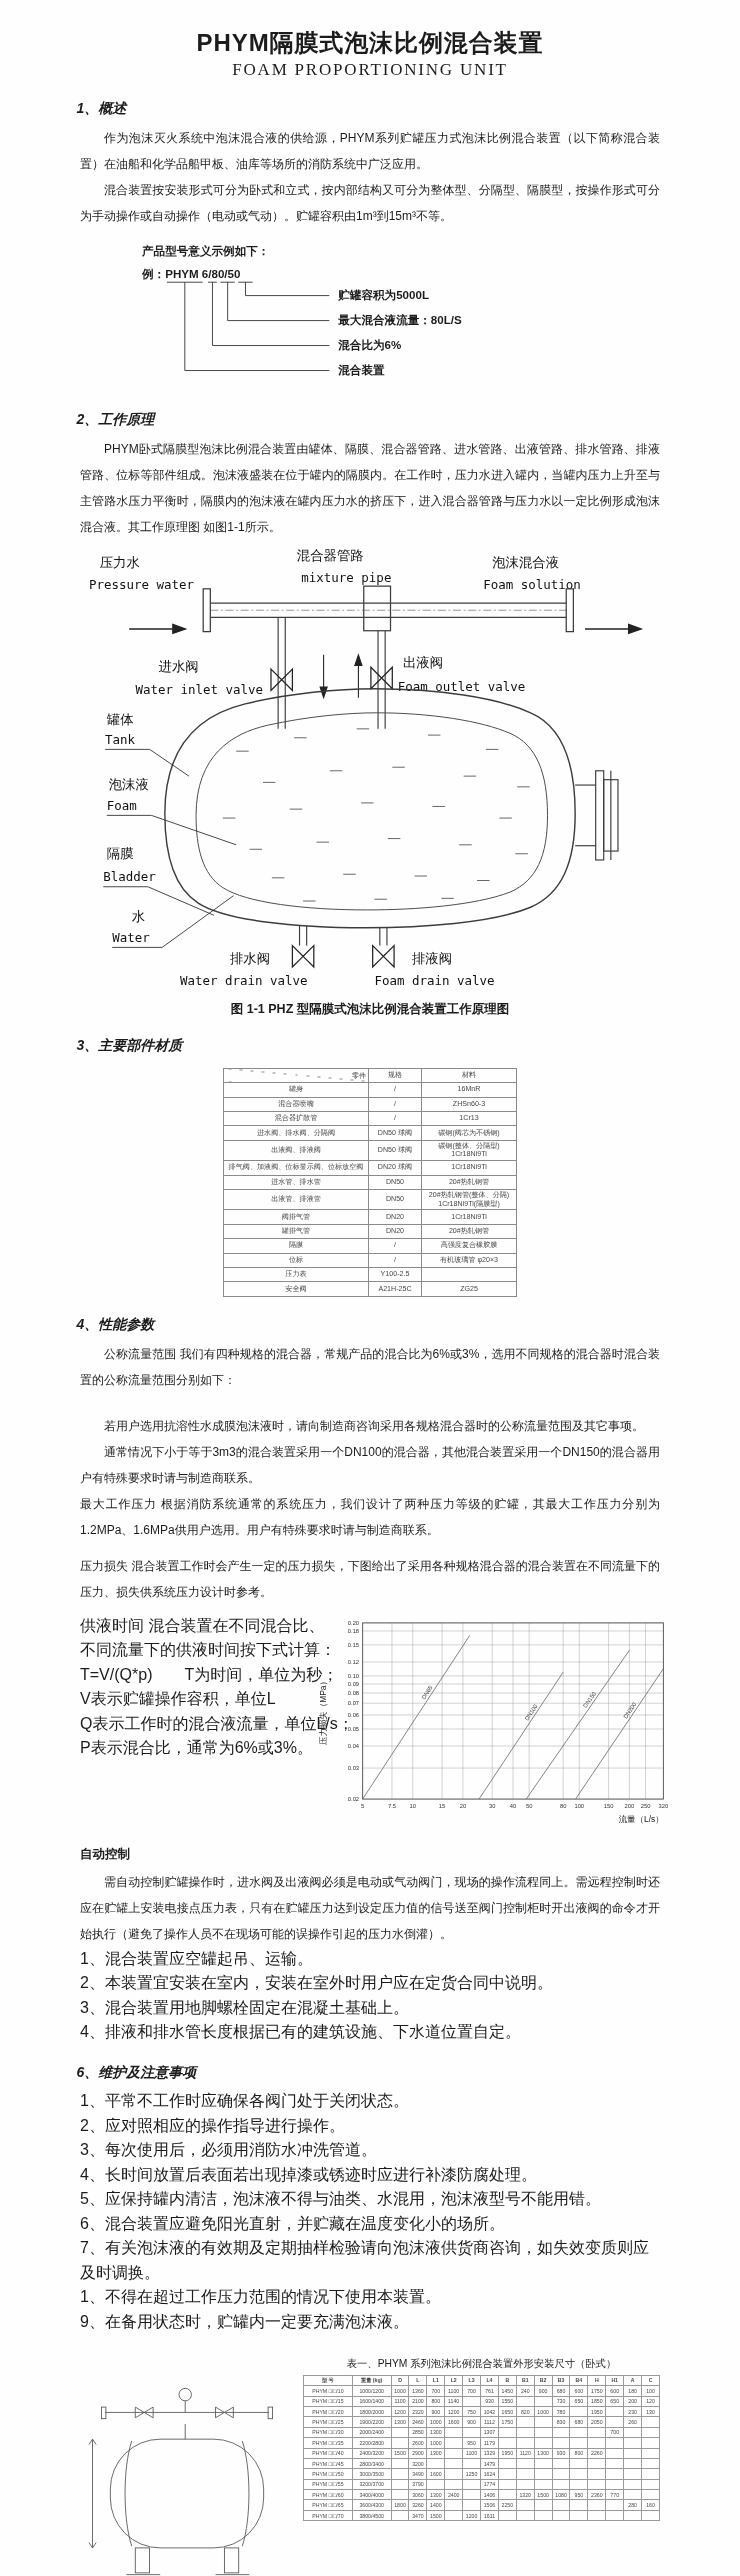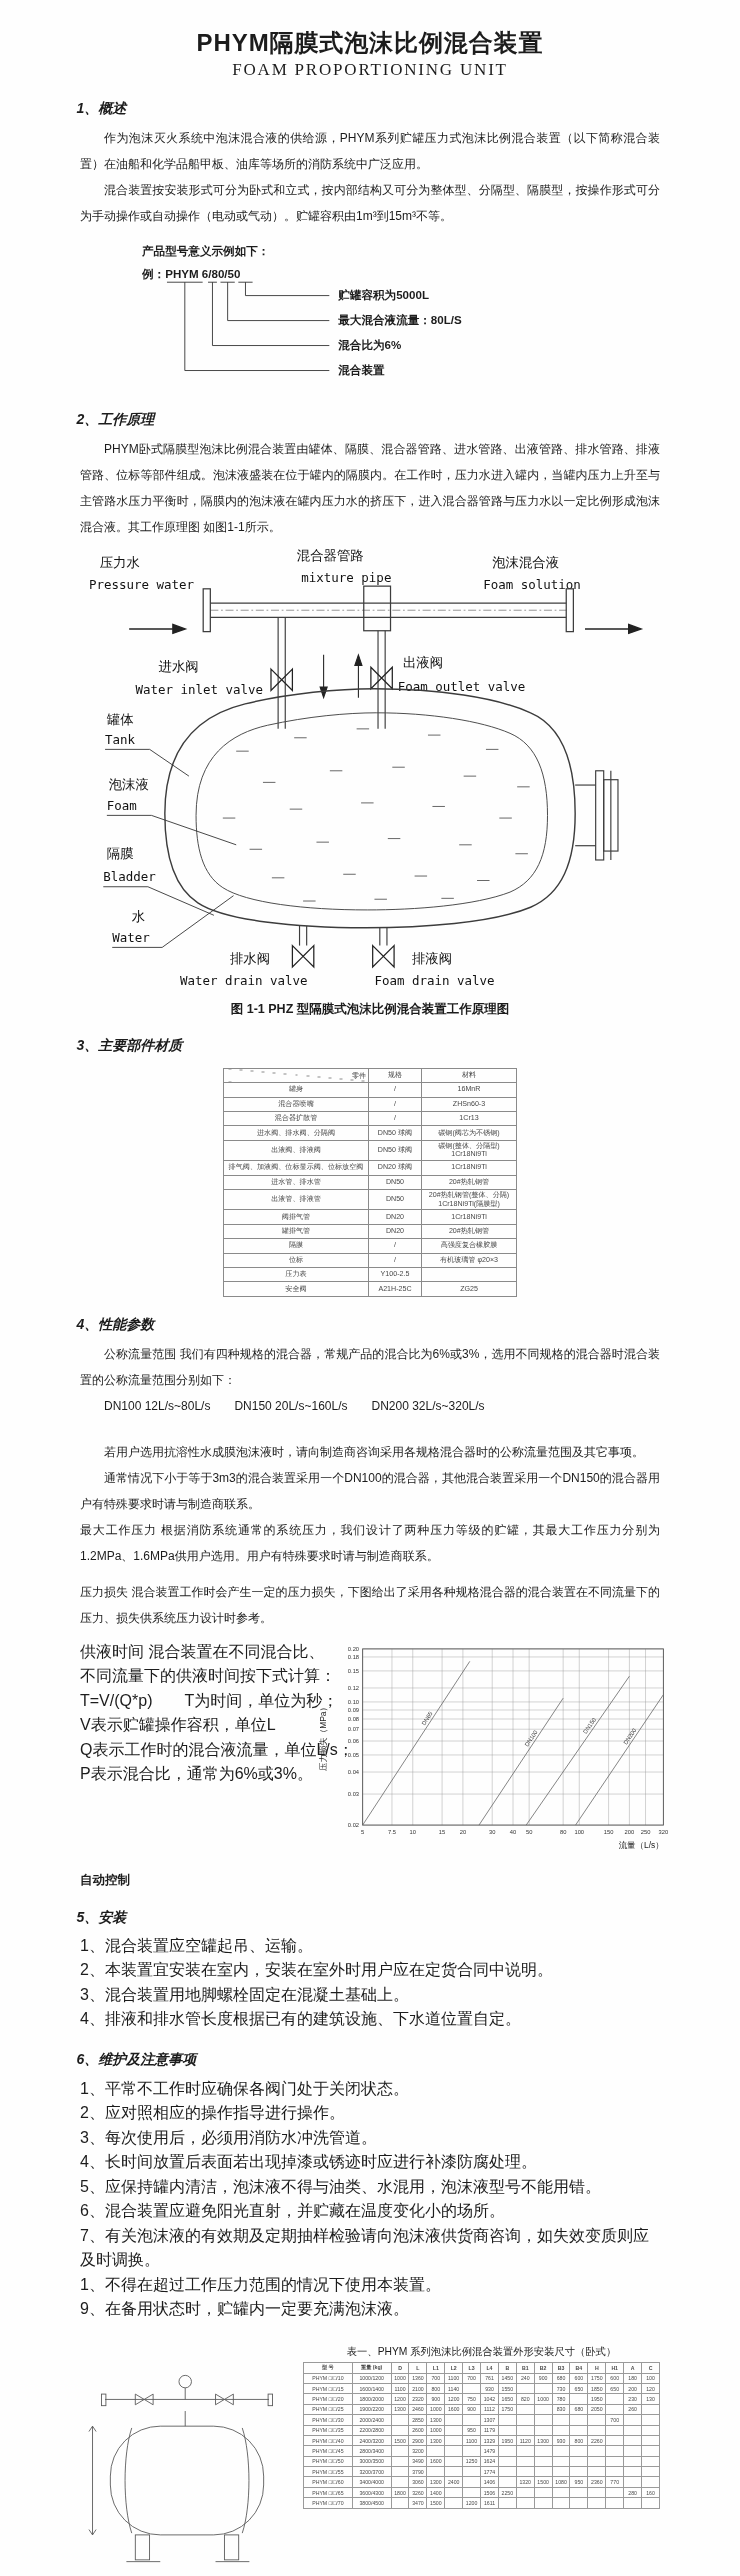--- a/index.html
+++ b/index.html
@@ -298,21 +298,20 @@
         <tr>
           <td>安全阀</td>
           <td>A21H-25C</td>
           <td>ZG25</td>
         </tr>
       </tbody>
     </table>
 
   <div class="sec-head">4、性能参数</div>
   <p class="body-text">公称流量范围  我们有四种规格的混合器，常规产品的混合比为6%或3%，选用不同规格的混合器时混合装置的公称流量范围分别如下：</p>
-  <div class="flow-line">DN100  12L/s~80L/s　　DN150  20L/s~160L/s　　DN200  32L/s~320L/s</div>
   <p class="body-text" style="margin-top:19.6px">若用户选用抗溶性水成膜泡沫液时，请向制造商咨询采用各规格混合器时的公称流量范围及其它事项。</p>
   <p class="body-text">通常情况下小于等于3m3的混合装置采用一个DN100的混合器，其他混合装置采用一个DN150的混合器用户有特殊要求时请与制造商联系。</p>
   <p class="body-text noindent">最大工作压力 根据消防系统通常的系统压力，我们设计了两种压力等级的贮罐，其最大工作压力分别为1.2MPa、1.6MPa供用户选用。用户有特殊要求时请与制造商联系。</p>
   <p class="body-text noindent" style="margin-top:10px">压力损失  混合装置工作时会产生一定的压力损失，下图给出了采用各种规格混合器的混合装置在不同流量下的压力、损失供系统压力设计时参考。</p>
 
   <div class="perf-flex">
     <div class="perf-left num-list">
         <div class="list-item">供液时间  混合装置在不同混合比、</div>
         <div class="list-item">不同流量下的供液时间按下式计算：</div>
         <div class="list-item">T=V/(Q*p)　　T为时间，单位为秒；</div>
@@ -385,22 +384,22 @@
           <text x="305.088524662314" y="105.94894108476275" font-size="6.5" fill="#333" transform="rotate(-55.272243758940654 305.088524662314 105.94894108476275)">DN150</text>
           <line x1="293.2999165906553" y1="208" x2="392" y2="61.40818748013973" stroke="#666" stroke-width="0.9"></line>
           <text x="350.5459649680752" y="117.97674873848105" font-size="6.5" fill="#333" transform="rotate(-56.047667024067465 350.5459649680752 117.97674873848105)">DN200</text>
           <text x="13" y="109" font-size="9.5" fill="#222" text-anchor="middle" transform="rotate(-90 13 109)">压力损失（MPa）</text>
           <text x="367" y="234" font-size="9.5" fill="#222" text-anchor="middle">流量（L/s）</text>
         </svg>
     </div>
   </div>
 
   <div class="sub-head">自动控制</div>
-
-  <div class="sec-head">5、安装</div>
+  <p class="body-text">需自动控制贮罐操作时，进水阀及出液阀必须是电动或气动阀门，现场的操作流程同上。需远程控制时还应在贮罐上安装电接点压力表，只有在贮罐压力达到设定压力值的信号送至阀门控制柜时开出液阀的命令才开始执行（避免了操作人员不在现场可能的误操作引起的压力水倒灌）。</p>
+
   <div class="num-list">
       <div class="list-item">1、混合装置应空罐起吊、运输。</div>
       <div class="list-item">2、本装置宜安装在室内，安装在室外时用户应在定货合同中说明。</div>
       <div class="list-item">3、混合装置用地脚螺栓固定在混凝土基础上。</div>
       <div class="list-item">4、排液和排水管长度根据已有的建筑设施、下水道位置自定。</div>
     </div>
 
   <div class="sec-head">6、维护及注意事项</div>
   <div class="num-list">
       <div class="list-item">1、平常不工作时应确保各阀门处于关闭状态。</div>

